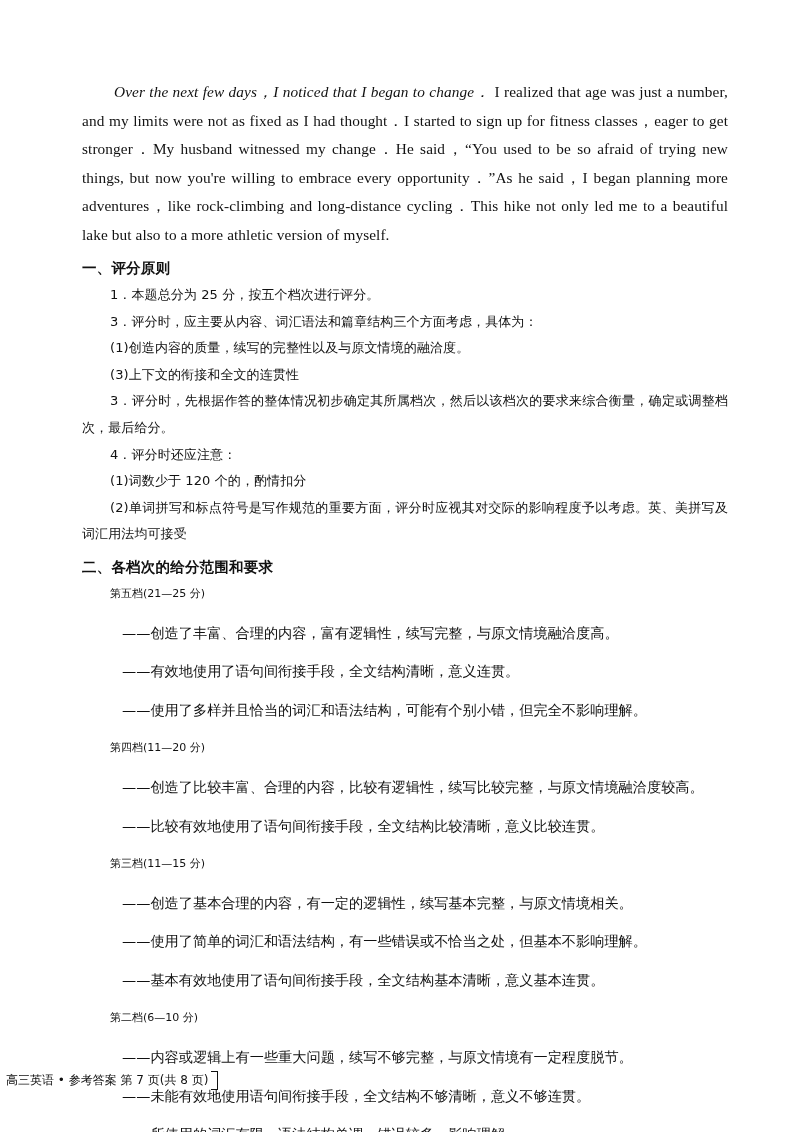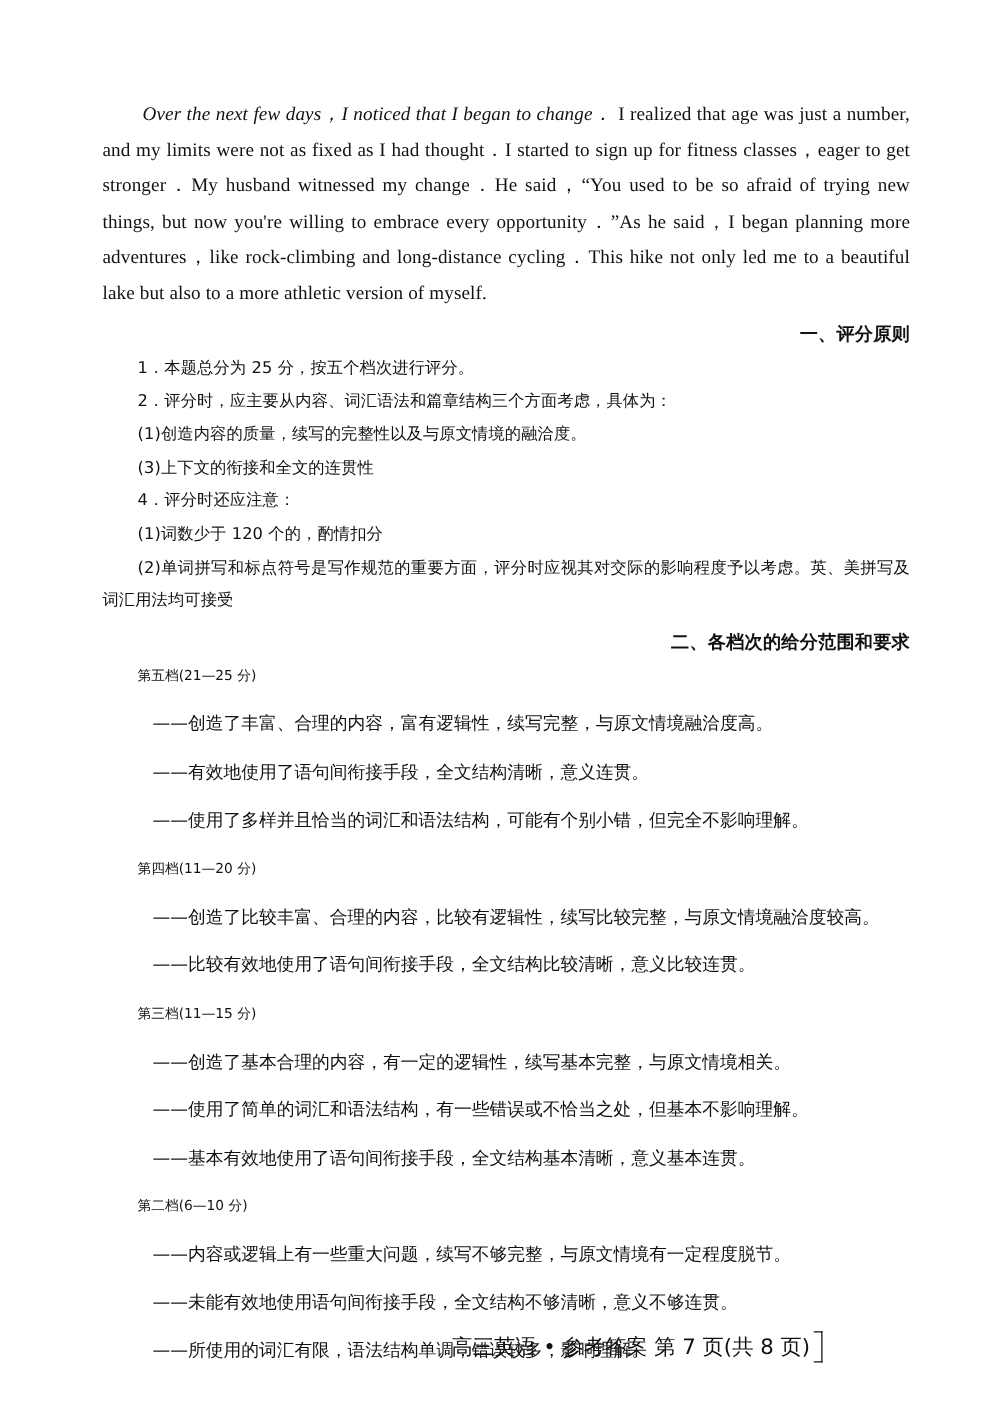--- a/index.html
+++ b/index.html
@@ -36,21 +36,20 @@
   .para-en .lead {
     font-style: italic;
   }
   .section-title {
     font-family: "DejaVu Sans", "Liberation Sans", sans-serif;
     font-weight: bold;
     font-size: 14.5px;
     line-height: 27px;
     margin: 6px 0 0 0;
     letter-spacing: 0.2px;
-    text-align: right;
   }
   .cn-line {
     font-family: "DejaVu Sans", "Liberation Sans", sans-serif;
     font-size: 13px;
     line-height: 26.6px;
     margin: 0;
     letter-spacing: 0.1px;
     text-align: justify;
   }
   .indent-1 { text-indent: 28px; }
@@ -66,24 +65,24 @@
     font-size: 14.2px;
     line-height: 26.6px;
     text-indent: 28px;
     margin: 12px;
     text-align: justify;
   }
   .footer {
     position: absolute;
     left: 0;
     bottom: 42px;
-    width: 658px;
-    text-align: right;
+    width: 800px;
+    text-align: left;
     font-family: "DejaVu Sans", "Liberation Sans", sans-serif;
-    font-size: 17px;
+    font-size: 12px;
     color: #111;
   }
   .footer-inner {
     display: inline-block;
     position: relative;
     padding: 1px 10px 1px 6px;
   }
   .footer-inner::after {
     content: "";
     position: absolute;
@@ -117,23 +116,24 @@
 <div class="page">
 
   <p class="para-en">
     <span class="lead">Over the next few days，I noticed that I began to change．</span>
     <span>I realized that age was just a number, and my limits were not as fixed as I had thought．I started to sign up for fitness classes，eager to get stronger．My husband witnessed my change．He said，“You used to be so afraid of trying new things, but now you're willing to embrace every opportunity．”As he said，I began planning more adventures，like rock-climbing and long-distance cycling．This hike not only led me to a beautiful lake but also to a more athletic version of myself.</span>
   </p>
 
   <h2 class="section-title">一、评分原则</h2>
 
   <p class="cn-line indent-1">1．本题总分为 25 分，按五个档次进行评分。</p>
-  <p class="cn-line indent-1">2．评分时，应主要从内容、词汇语法和篇章结构三个方面考虑，具体为：</p>
+  <p class="cn-line indent-1">3．评分时，应主要从内容、词汇语法和篇章结构三个方面考虑，具体为：</p>
   <p class="cn-line indent-1">(1)创造内容的质量，续写的完整性以及与原文情境的融洽度。</p>
   <p class="cn-line indent-1">(3)上下文的衔接和全文的连贯性</p>
+  <p class="cn-line indent-1">3．评分时，先根据作答的整体情况初步确定其所属档次，然后以该档次的要求来综合衡量，确定或调整档次，最后给分。</p>
   <p class="cn-line indent-1">4．评分时还应注意：</p>
   <p class="cn-line indent-1">(1)词数少于 120 个的，酌情扣分</p>
   <p class="cn-line indent-1">(2)单词拼写和标点符号是写作规范的重要方面，评分时应视其对交际的影响程度予以考虑。英、美拼写及词汇用法均可接受</p>
 
   <h2 class="section-title">二、各档次的给分范围和要求</h2>
 
   <p class="level-head">第五档(21—25 分)</p>
   <p class="level-item">——创造了丰富、合理的内容，富有逻辑性，续写完整，与原文情境融洽度高。</p>
   <p class="level-item">——有效地使用了语句间衔接手段，全文结构清晰，意义连贯。</p>
   <p class="level-item">——使用了多样并且恰当的词汇和语法结构，可能有个别小错，但完全不影响理解。</p>

